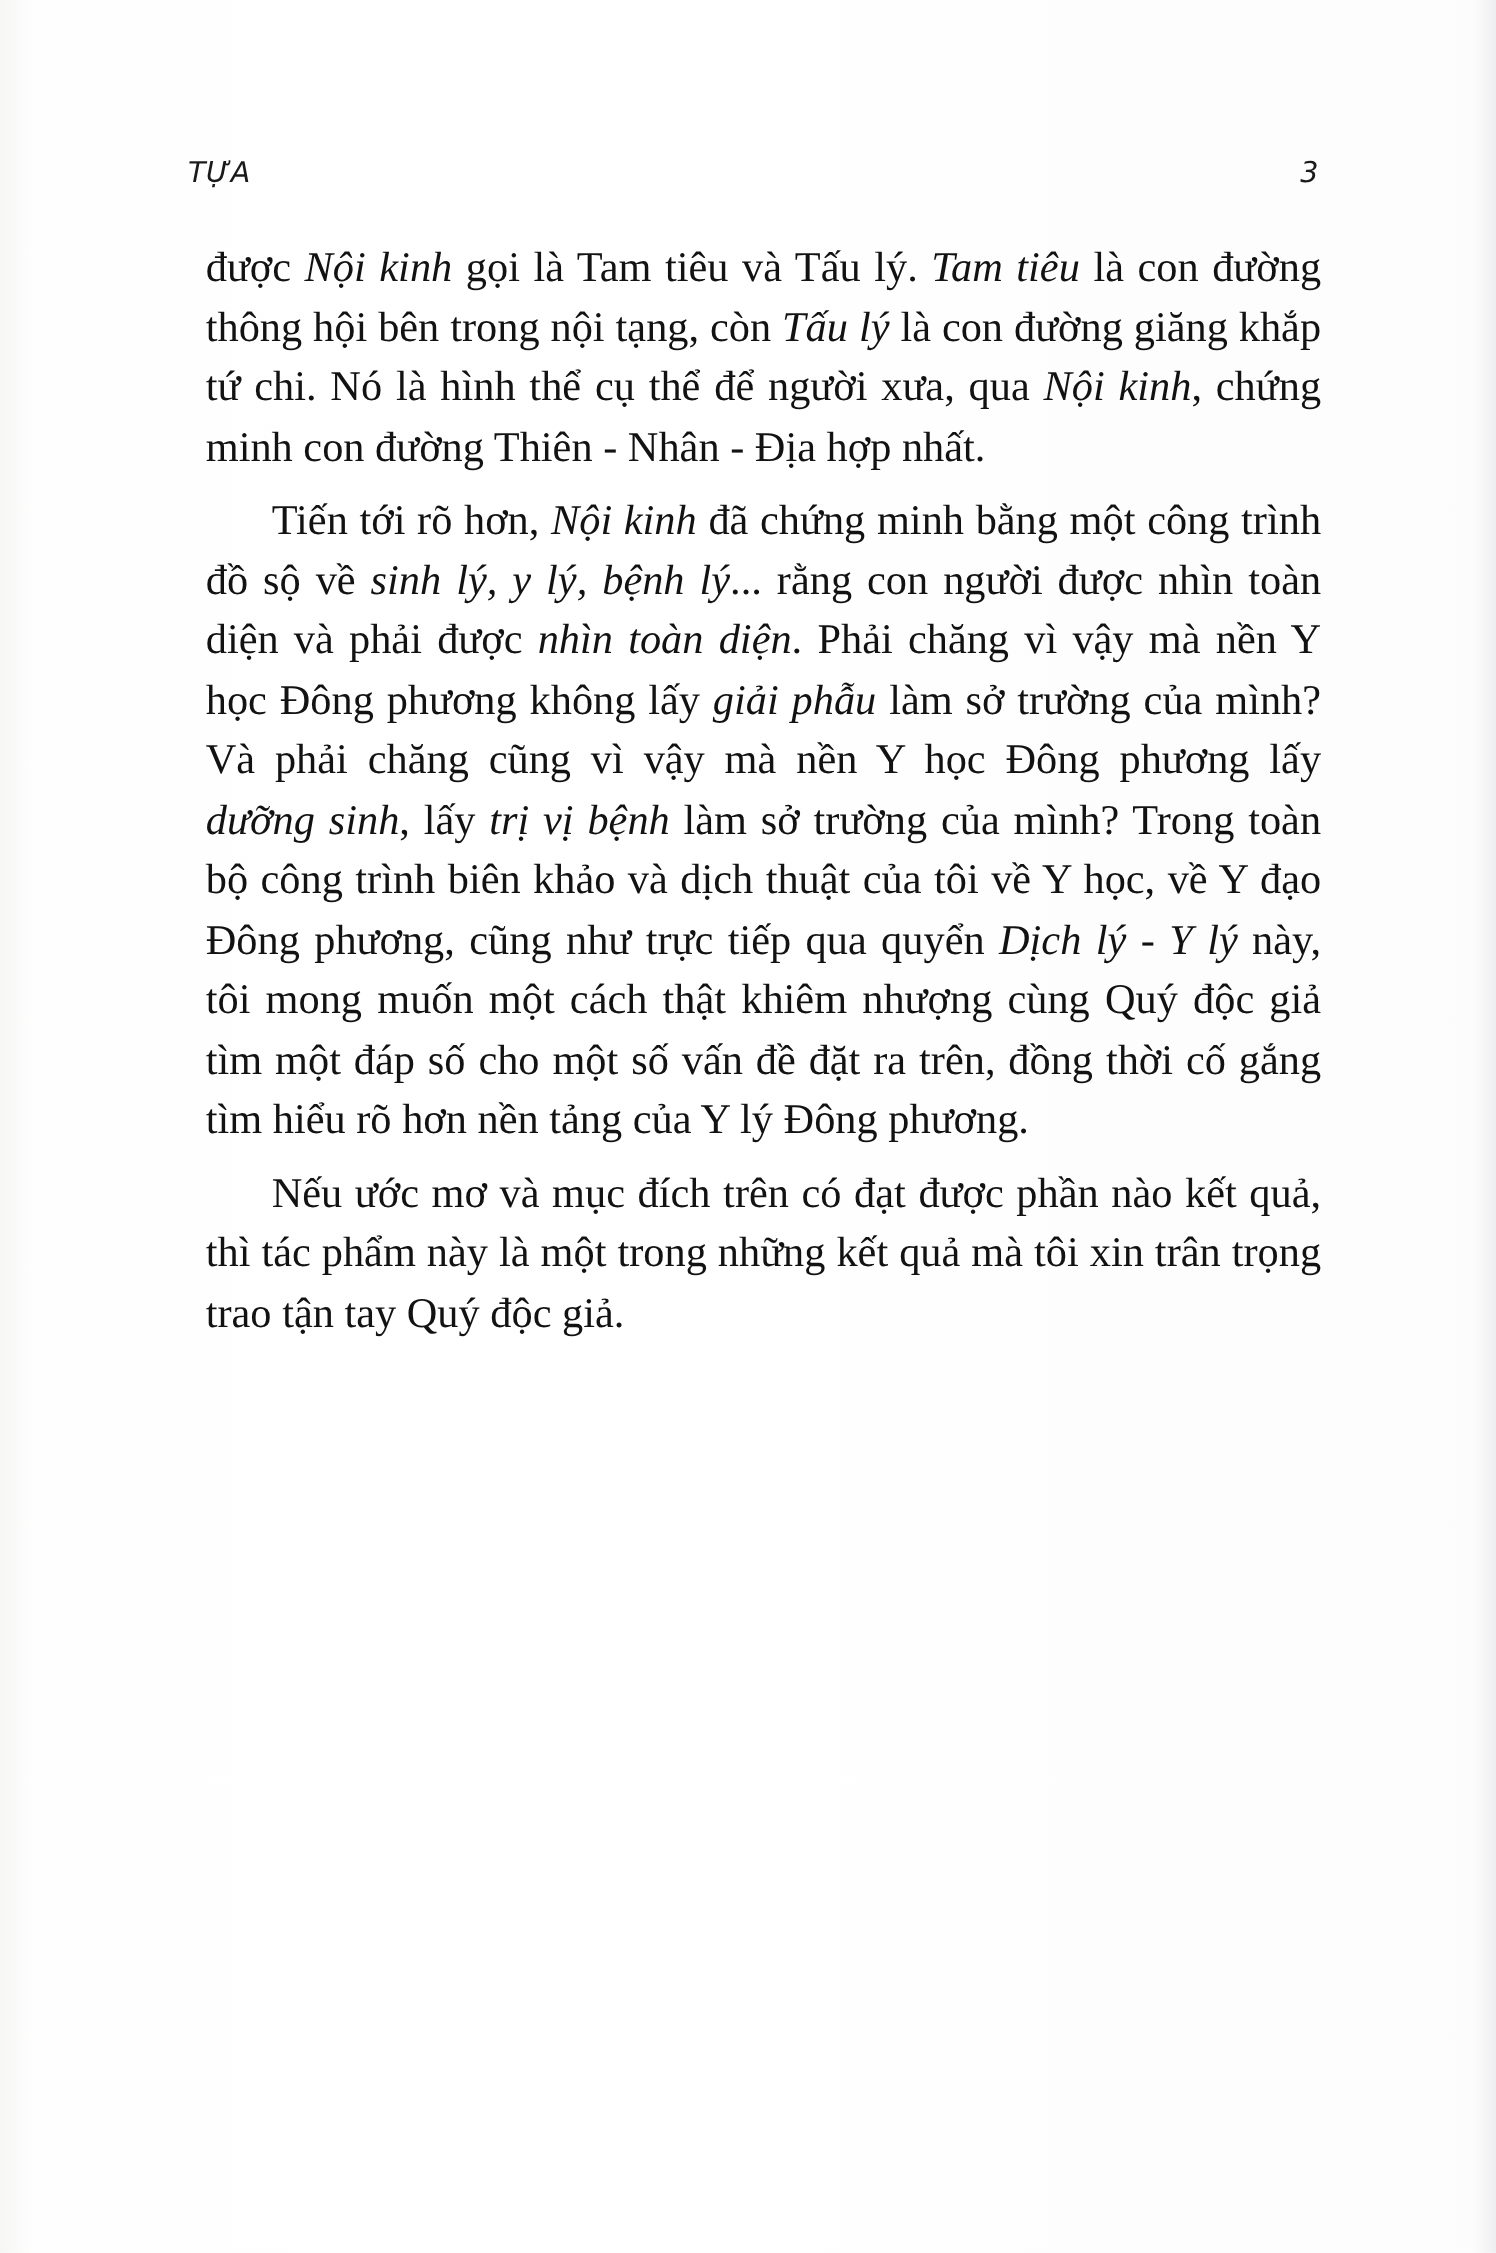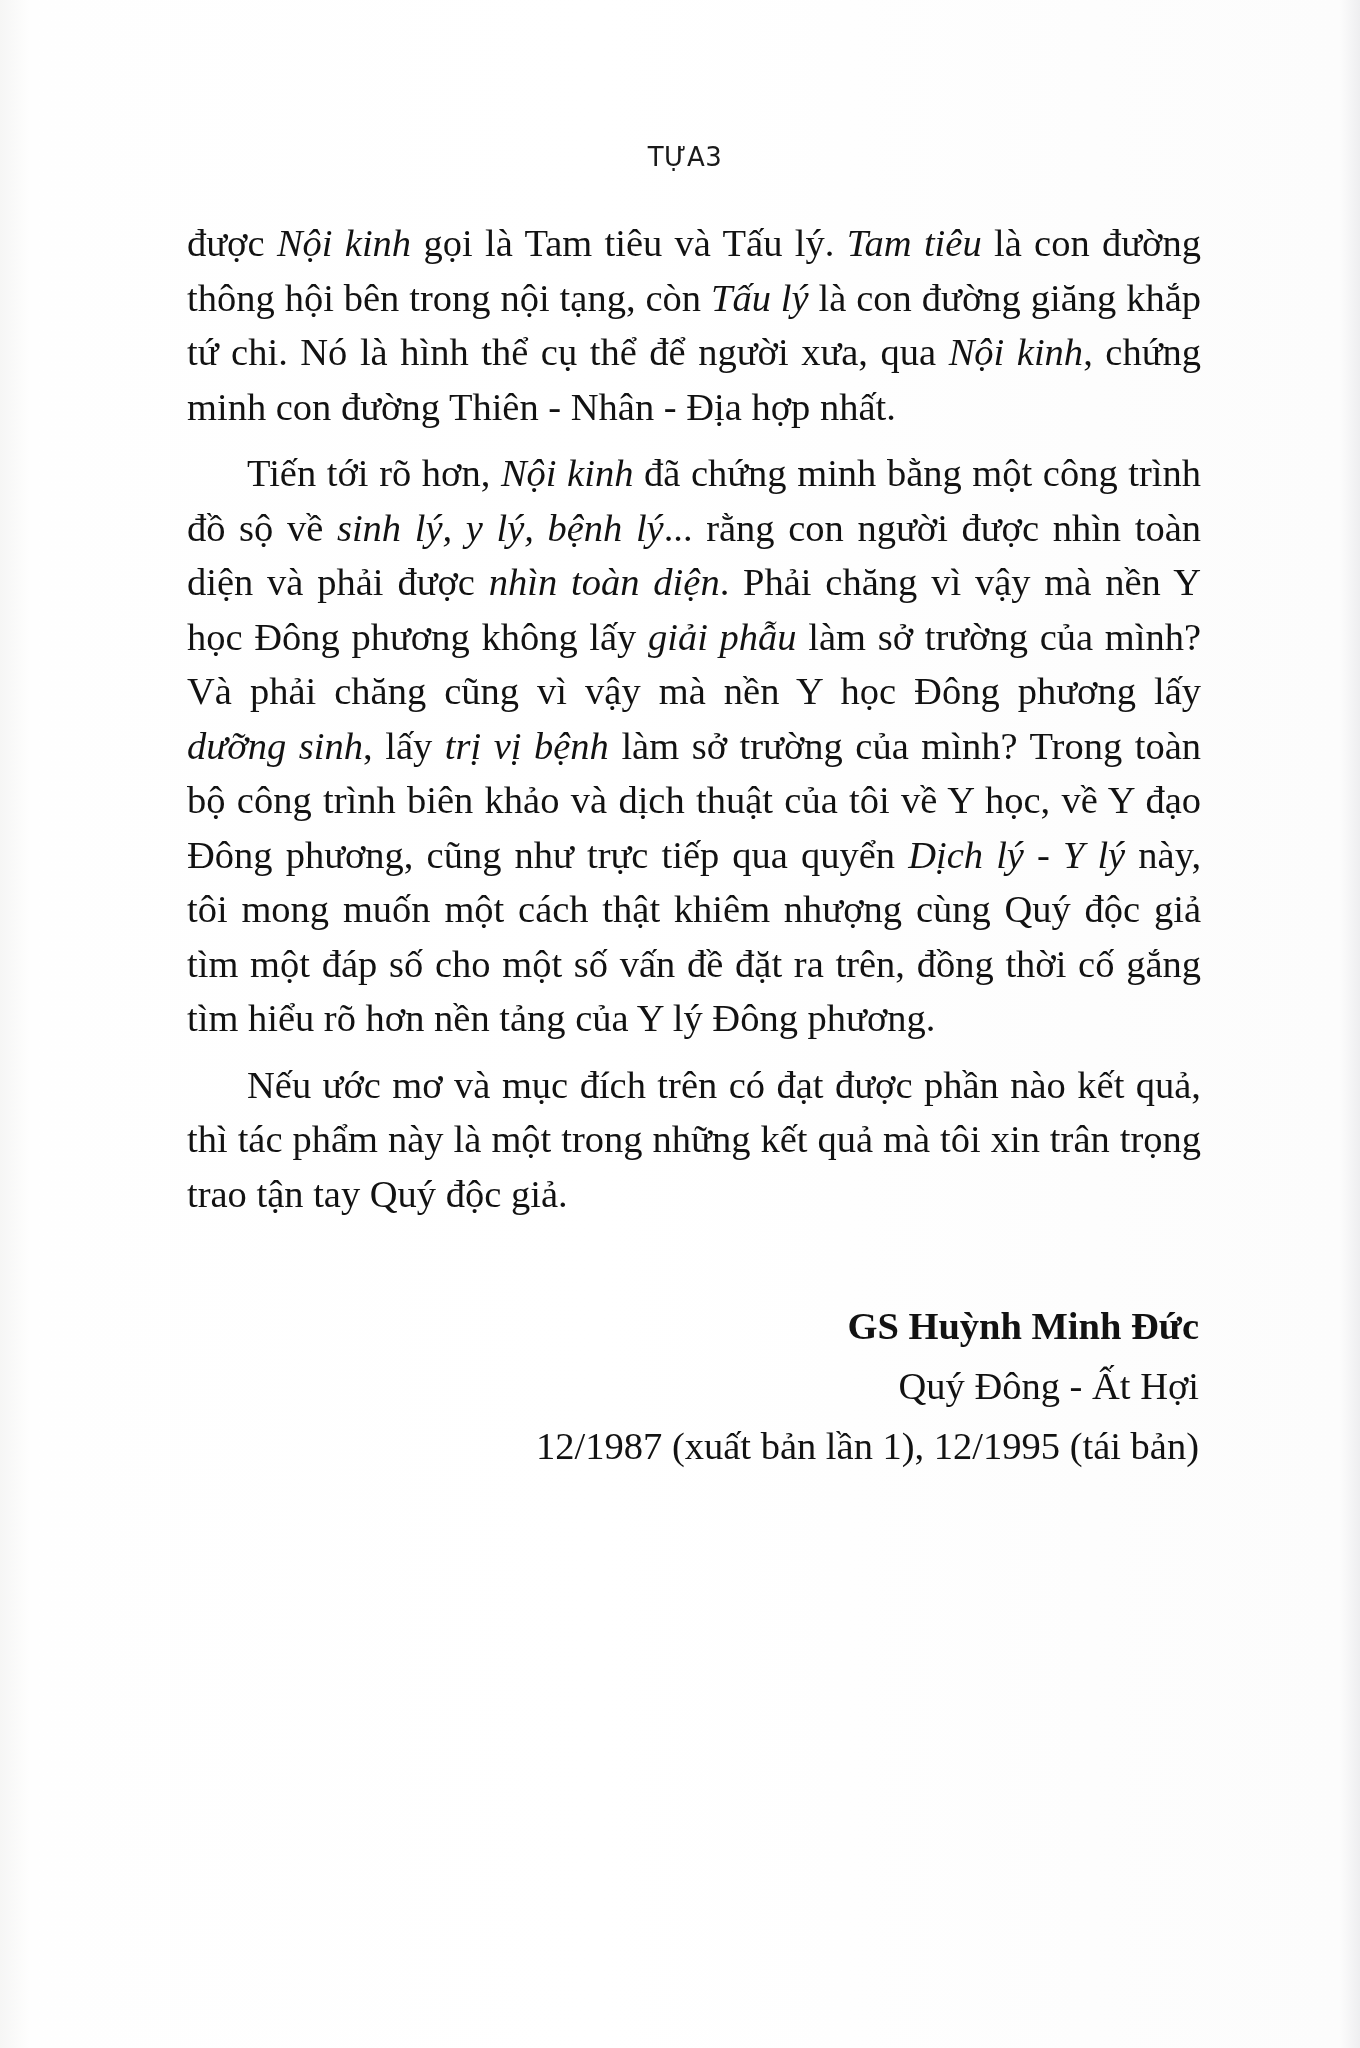--- a/index.html
+++ b/index.html
@@ -9,23 +9,23 @@
     position: relative;
     overflow: hidden;
     color: #141414;
   }
   .page {
     position: absolute; left: 0; top: 0; width: 1360px; height: 2048px;
     background: linear-gradient(90deg, #f6f6f5 0px, #fefefe 30px, #ffffff 600px, #fcfcfc 1340px, #eeeef0 1360px);
   }
   .running-head {
     position: absolute; top: 142px; left: 171px; right: 161px;
-    display: flex; justify-content: center;
+    display: flex; justify-content: space-between;
     font-family: "DejaVu Sans", sans-serif;
-    font-size: 26px; letter-spacing: 0.5px; color: #1a1a1a;
+    font-size: 26px; letter-spacing: 0.5px; color: #1a1a1a; font-style: italic;
   }
   .body-text {
     position: absolute; left: 171px; top: 216px; width: 1030px;
     font-family: "Liberation Serif", serif;
     font-size: 38.5px; line-height: 54.5px;
     text-align: justify;
     color: #121212;
   }
   .para { margin: 0 0 12px 16px; }
   .para.indent { text-indent: 60px; }
@@ -47,19 +47,14 @@
     <span>TỰA</span>
     <span>3</span>
   </div>
 
   <div class="body-text">
     <p class="para"><span>được </span><span class="it">Nội kinh</span><span> gọi là Tam tiêu và Tấu lý. </span><span class="it">Tam tiêu</span><span> là con đường thông hội bên trong nội tạng, còn </span><span class="it">Tấu lý</span><span> là con đường giăng khắp tứ chi. Nó là hình thể cụ thể để người xưa, qua </span><span class="it">Nội kinh</span><span>, chứng minh con đường Thiên - Nhân - Địa hợp nhất.</span></p>
     <p class="para indent"><span>Tiến tới rõ hơn, </span><span class="it">Nội kinh</span><span> đã chứng minh bằng một công trình đồ sộ về </span><span class="it">sinh lý, y lý, bệnh lý</span><span>... rằng con người được nhìn toàn diện và phải được </span><span class="it">nhìn toàn diện</span><span>. Phải chăng vì vậy mà nền Y học Đông phương không lấy </span><span class="it">giải phẫu</span><span> làm sở trường của mình? Và phải chăng cũng vì vậy mà nền Y học Đông phương lấy </span><span class="it">dưỡng sinh</span><span>, lấy </span><span class="it">trị vị bệnh</span><span> làm sở trường của mình? Trong toàn bộ công trình biên khảo và dịch thuật của tôi về Y học, về Y đạo Đông phương, cũng như trực tiếp qua quyển </span><span class="it">Dịch lý - Y lý</span><span> này, tôi mong muốn một cách thật khiêm nhượng cùng Quý độc giả tìm một đáp số cho một số vấn đề đặt ra trên, đồng thời cố gắng tìm hiểu rõ hơn nền tảng của Y lý Đông phương.</span></p>
     <p class="para indent"><span>Nếu ước mơ và mục đích trên có đạt được phần nào kết quả, thì tác phẩm này là một trong những kết quả mà tôi xin trân trọng trao tận tay Quý độc giả.</span></p>
   </div>
 
-  <div class="signature">
-    <div class="sig-name">GS Huỳnh Minh Đức</div>
-    <div>Quý Đông - Ất Hợi</div>
-    <div>12/1987 (xuất bản lần 1), 12/1995 (tái bản)</div>
-  </div>
 
 </div>
 
 </body></html>

